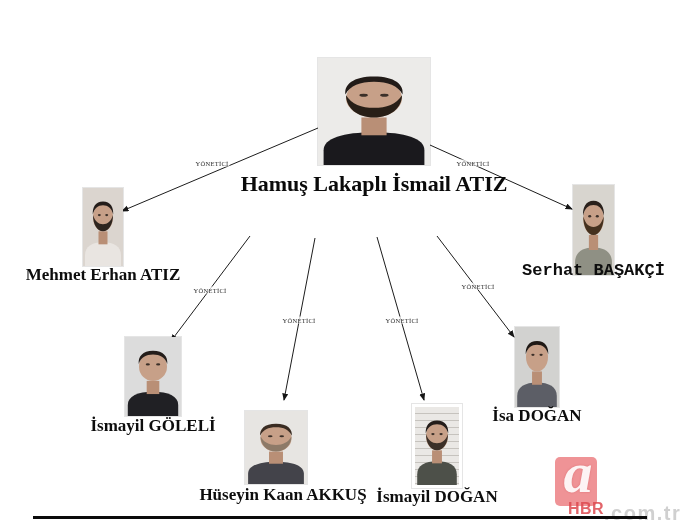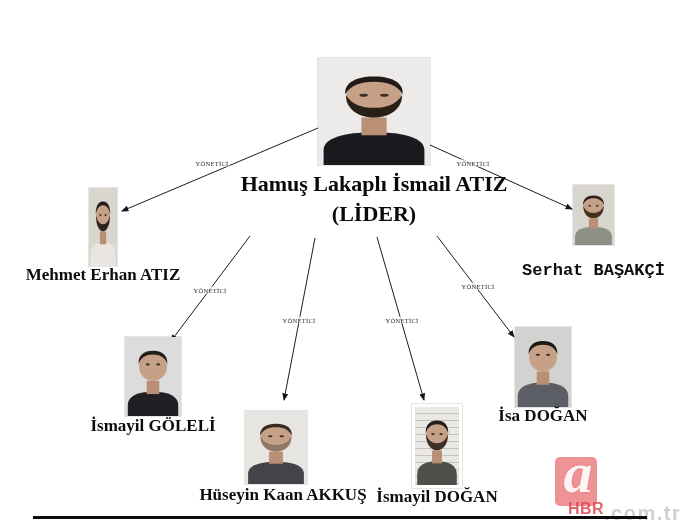--- a/index.html
+++ b/index.html
@@ -109,34 +109,33 @@
   <div class="edge-label" style="left:478px;top:286px;">YÖNETİCİ</div>
 
   <div class="card" style="left:318px;top:58px;width:72px;height:107px;padding-left:40px;">
     <div class="photo p-leader">
       <svg viewBox="0 0 40 72" preserveAspectRatio="none">
           <use href="#person"></use>
         </svg>
     </div>
     <div class="leader-name" style="top:111px;">
       <div>Hamuş Lakaplı İsmail ATIZ</div>
-      <div>(LİDER)</div>
     </div>
   </div>
 
-  <div class="card" style="left:89px;top:188px;width:28px;height:78px;">
+  <div class="card" style="left:83px;top:188px;width:40px;height:78px;">
     <div class="photo p-m1">
       <svg viewBox="0 0 40 72" preserveAspectRatio="none">
           <use href="#person"></use>
         </svg>
     </div>
     <div class="pname" style="top:78px;">Mehmet Erhan ATIZ</div>
   </div>
 
-  <div class="card" style="left:573px;top:185px;width:41px;height:60px;font-family:Liberation Mono, monospace;">
+  <div class="card" style="left:573px;top:185px;width:41px;height:90px;font-family:Liberation Mono, monospace;">
     <div class="photo p-m2">
       <svg viewBox="0 0 40 72" preserveAspectRatio="none">
           <use href="#person"></use>
         </svg>
     </div>
     <div class="pname" style="top:77px;">Serhat BAŞAKÇİ</div>
   </div>
 
   <div class="card" style="left:125px;top:337px;width:56px;height:79px;">
     <div class="photo p-m3">
@@ -158,21 +157,21 @@
 
   <div class="card" style="left:412px;top:404px;width:50px;height:84px;">
     <div class="photo p-m5">
       <svg viewBox="0 0 40 72" preserveAspectRatio="none">
           <use href="#person"></use>
         </svg>
     </div>
     <div class="pname" style="top:84px;">İsmayil DOĞAN</div>
   </div>
 
-  <div class="card" style="left:515px;top:327px;width:56px;height:80px;">
+  <div class="card" style="left:515px;top:327px;width:44px;height:80px;">
     <div class="photo p-m6">
       <svg viewBox="0 0 40 72" preserveAspectRatio="none">
           <use href="#person"></use>
         </svg>
     </div>
     <div class="pname" style="top:80px;">İsa DOĞAN</div>
   </div>
 
   <div class="watermark">
     <div class="wm-square"></div>

